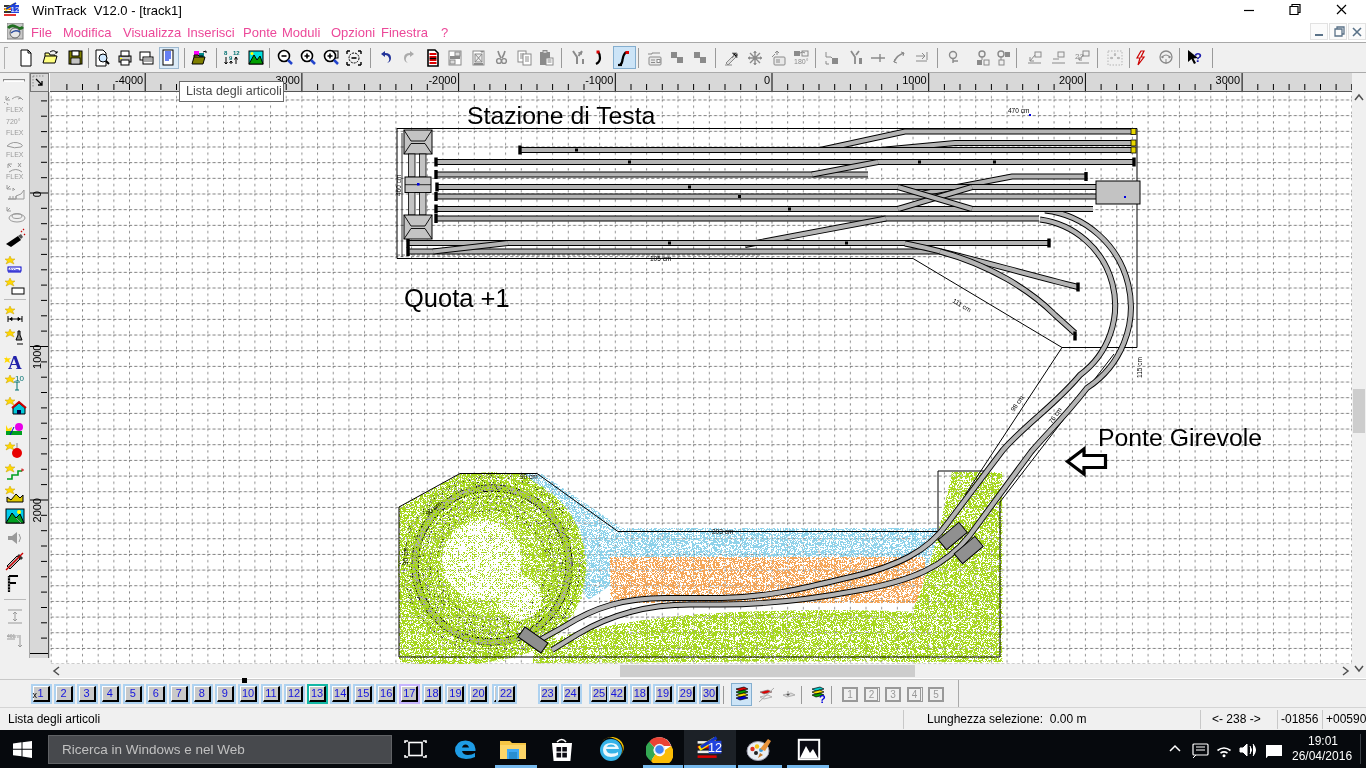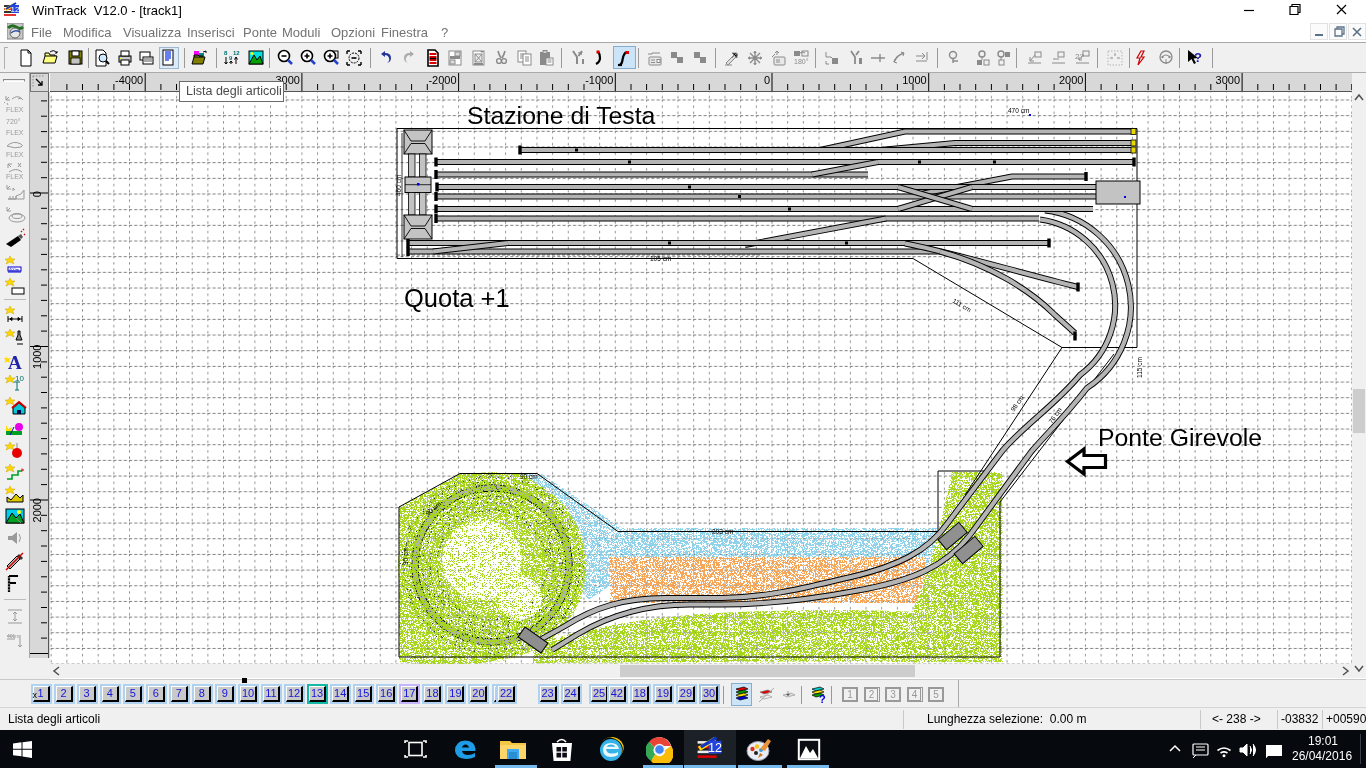--- a/index.html
+++ b/index.html
@@ -1,16 +1,16 @@
 <!DOCTYPE html>
 <html><head><meta charset="utf-8"><style>
 *{margin:0;padding:0;box-sizing:border-box}
 html,body{width:1366px;height:768px;font-family:"Liberation Sans",sans-serif;position:relative;overflow:hidden;background:#fff}
 .abs{position:absolute}
-.menuitem{position:absolute;top:4px;font-size:13px;color:#737373}
+.menuitem{position:absolute;top:4px;font-size:13px;color:#ec4899}
 .sep{position:absolute;top:5px;width:1px;height:20px;background:#9a9a9a}
 .ticon{position:absolute;top:6px;width:18px;height:18px}
 .nbtn{position:absolute;top:4px;width:21px;height:20px;background:#aed2f0;padding:2px;font-size:11px}
 .nbtn>div{width:100%;height:100%;background:#c9c9c9;border-right:2px solid #000;border-bottom:2px solid #000;border-top:1px solid #fff;border-left:1px solid #fff;color:#1515dd;text-align:center;line-height:13px;position:relative}
 </style></head><body>
 <div class="abs" style="left:0;top:0;width:1366px;height:21px;background:#fff">
     <svg class="abs" style="left:3px;top:2px" width="17" height="17" viewBox="0 0 17 17">
       <rect x="0" y="2" width="14" height="13" fill="#fff"></rect>
       <path d="M1 4h12" stroke="#000" stroke-width="1.6"></path>
       <path d="M1 7h12" stroke="#d00" stroke-width="1.6"></path>
@@ -880,28 +880,31 @@
     <div class="abs" style="left:958px;top:0;width:1px;height:28px;background:#aaa"></div>
     <div class="abs" style="left:242px;top:-2px;width:5px;height:5px;background:#000"></div>
   </div>
 <div class="abs" style="left:0;top:707px;width:1366px;height:23px;background:#f0f0f0;border-top:1px solid #d4d4d4;font-size:12px;color:#000">
 <div class="abs" style="left:8px;top:4px">Lista degli articoli</div>
 <div class="abs" style="left:903px;top:2px;width:1px;height:19px;background:#c8c8c8"></div>
 <div class="abs" style="left:927px;top:4px">Lunghezza selezione:&nbsp; 0.00 m</div>
 <div class="abs" style="left:1200px;top:2px;width:1px;height:19px;background:#c8c8c8"></div>
 <div class="abs" style="left:1212px;top:4px">&lt;- 238 -&gt;</div>
 <div class="abs" style="left:1277px;top:2px;width:1px;height:19px;background:#c8c8c8"></div>
-<div class="abs" style="left:1281px;top:4px">-03832</div>
+<div class="abs" style="left:1281px;top:4px">-01856</div>
 <div class="abs" style="left:1322px;top:2px;width:1px;height:19px;background:#c8c8c8"></div>
 <div class="abs" style="left:1326px;top:4px">+00590</div>
   </div>
 <div class="abs" style="left:0;top:730px;width:1366px;height:38px;background:#06090d">
     <svg class="abs" style="left:13px;top:11px" width="20" height="17" viewBox="0 0 20 17">
       <path d="M0 2.5 L8.5 1.3 V7.8 H0z M9.5 1.15 L19 0 V7.8 H9.5z M0 8.8 H8.5 V15.3 L0 14.2z M9.5 8.8 H19 V17 L9.5 15.5z" fill="#fff"></path>
     </svg>
+    <div class="abs" style="left:48px;top:5px;width:344px;height:29px;background:#47494d;border:1px solid #606265">
+      <div style="margin:6px 0 0 13px;font-size:13.5px;color:#c0c0c0">Ricerca in Windows e nel Web</div>
+    </div>
     <svg class="abs" style="left:404px;top:8px" width="23" height="22" viewBox="0 0 23 22">
       <path d="M1 5 v-2 h3 M1 17 v2 h3 M22 5 v-2 h-3 M22 17 v2 h-3" stroke="#fff" stroke-width="1.6" fill="none"></path>
       <rect x="5" y="4.5" width="13" height="13" fill="none" stroke="#fff" stroke-width="1.6"></rect>
     </svg>
     <svg class="abs" style="left:453px;top:7px" width="25" height="25" viewBox="0 0 25 25">
       <path d="M2 14 Q2 4 12.5 3.5 Q22 4 22.5 12 L22.5 14 L9 14 Q10 18 15 18 Q19 18 22 16 L22 20 Q18 22 13 22 Q3 21.5 2 14z M9 10.5 L16 10.5 Q15 7.5 12.5 7.5 Q10 7.5 9 10.5z" fill="#1e9ce5"></path>
     </svg>
     <svg class="abs" style="left:500px;top:9px" width="27" height="21" viewBox="0 0 27 21">
       <path d="M0 2 h10 l2 2 h14 v3 H0z" fill="#f5c544"></path>
       <rect x="0" y="6" width="26" height="14" fill="#fcd668"></rect>

